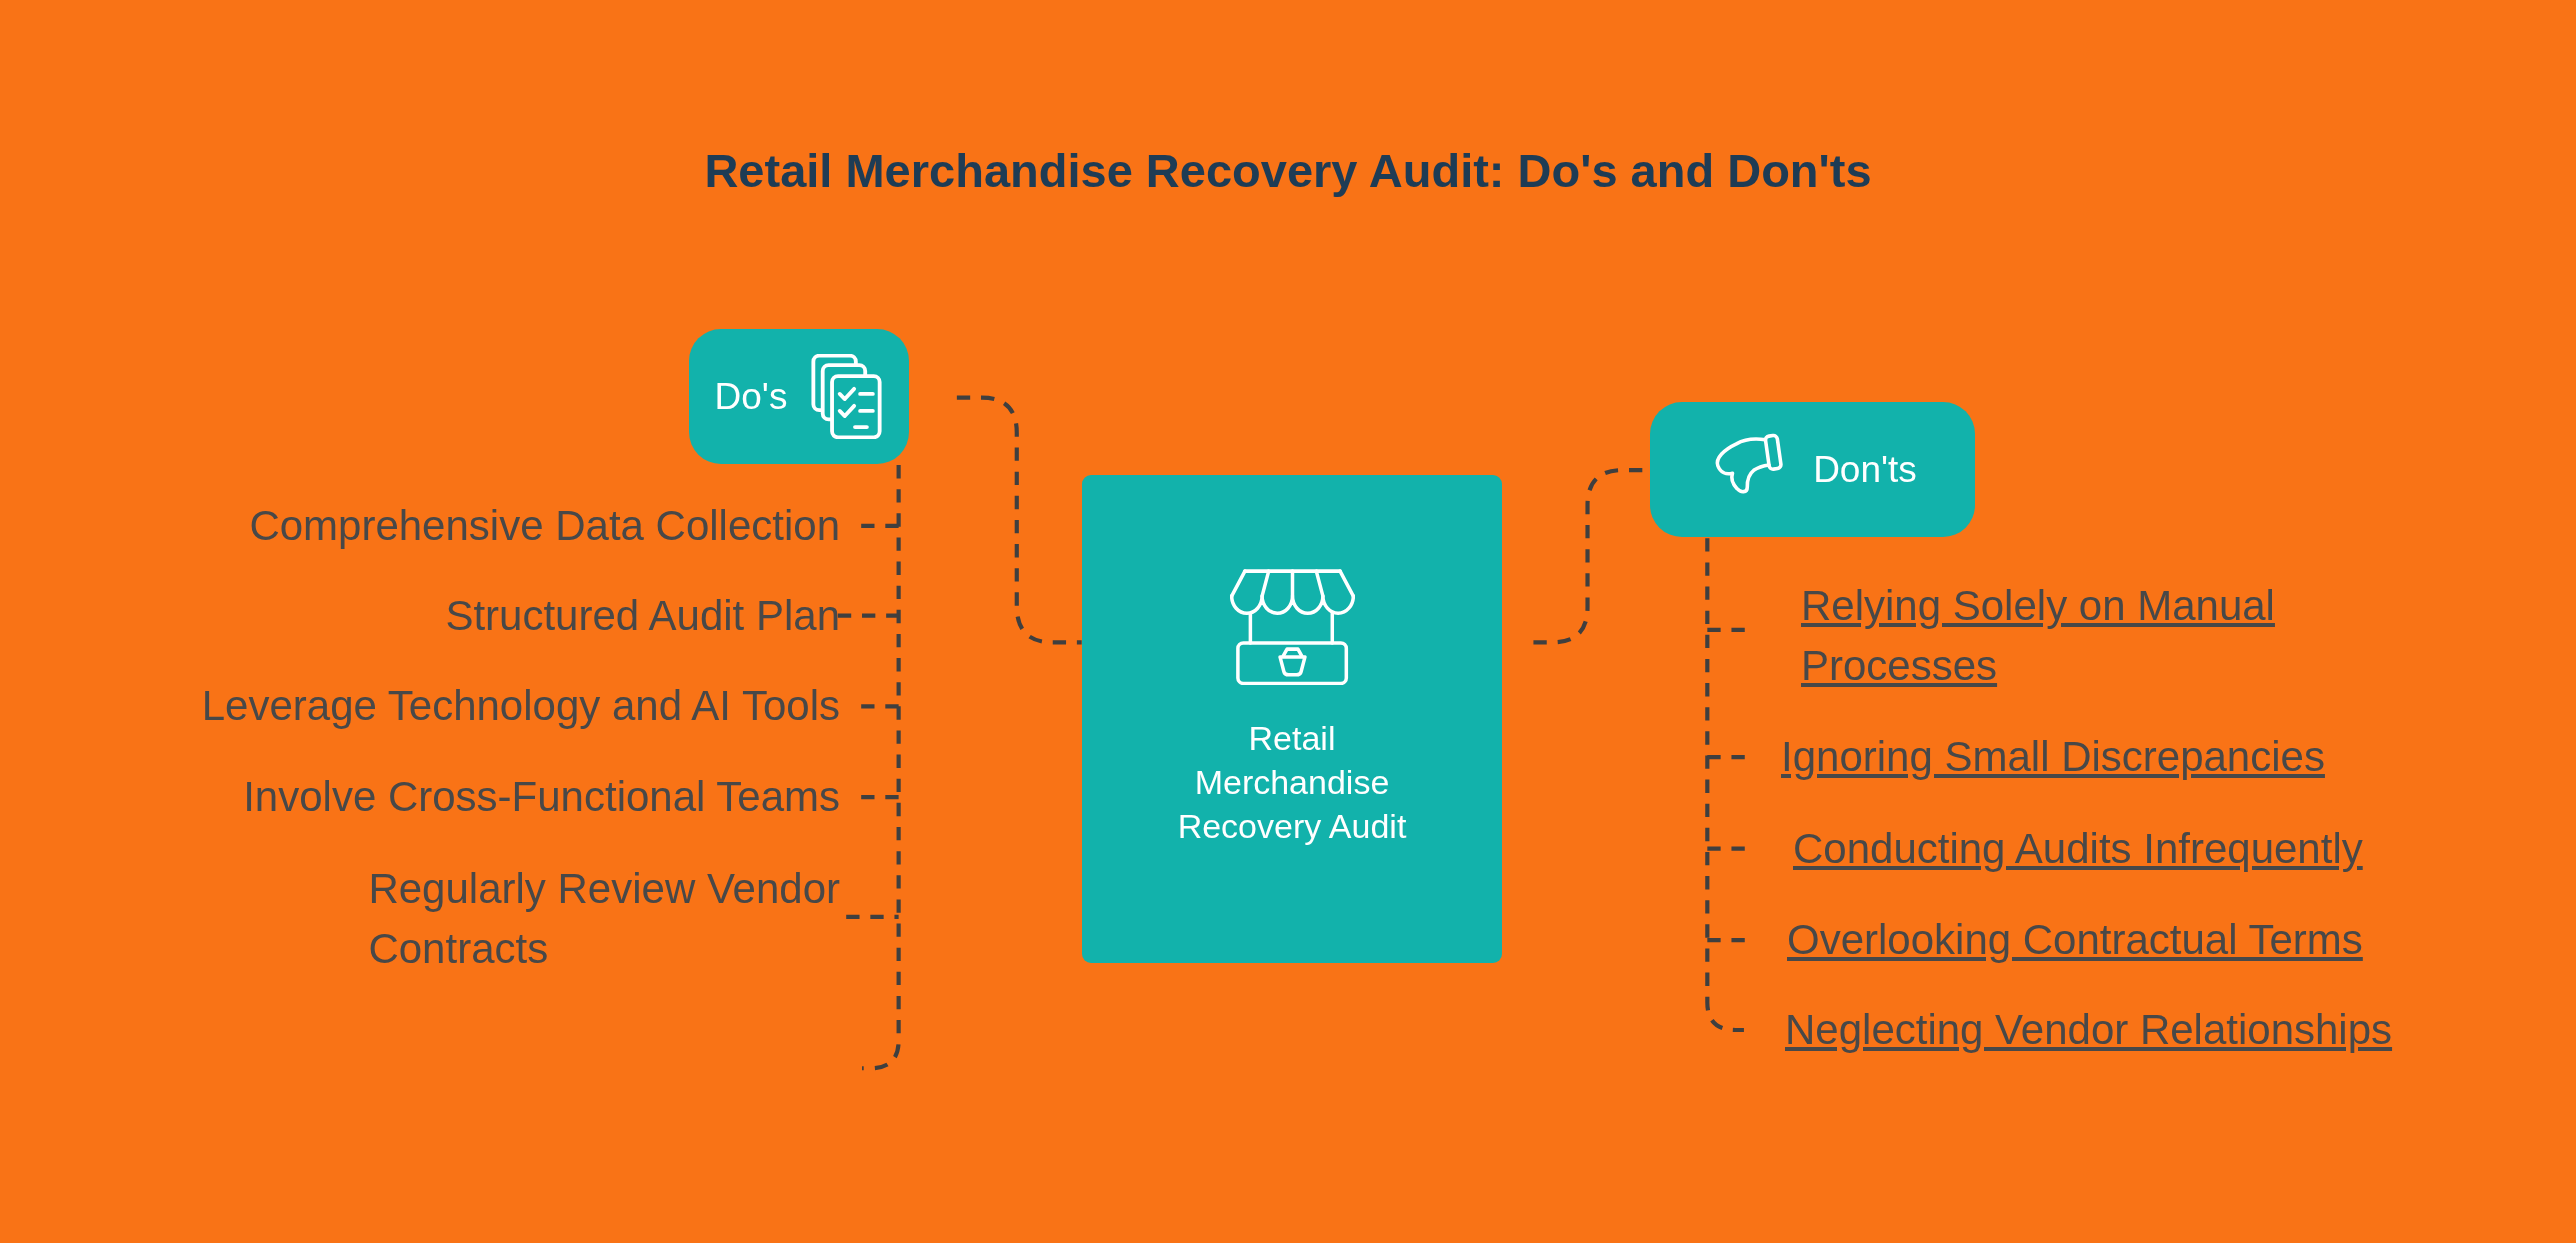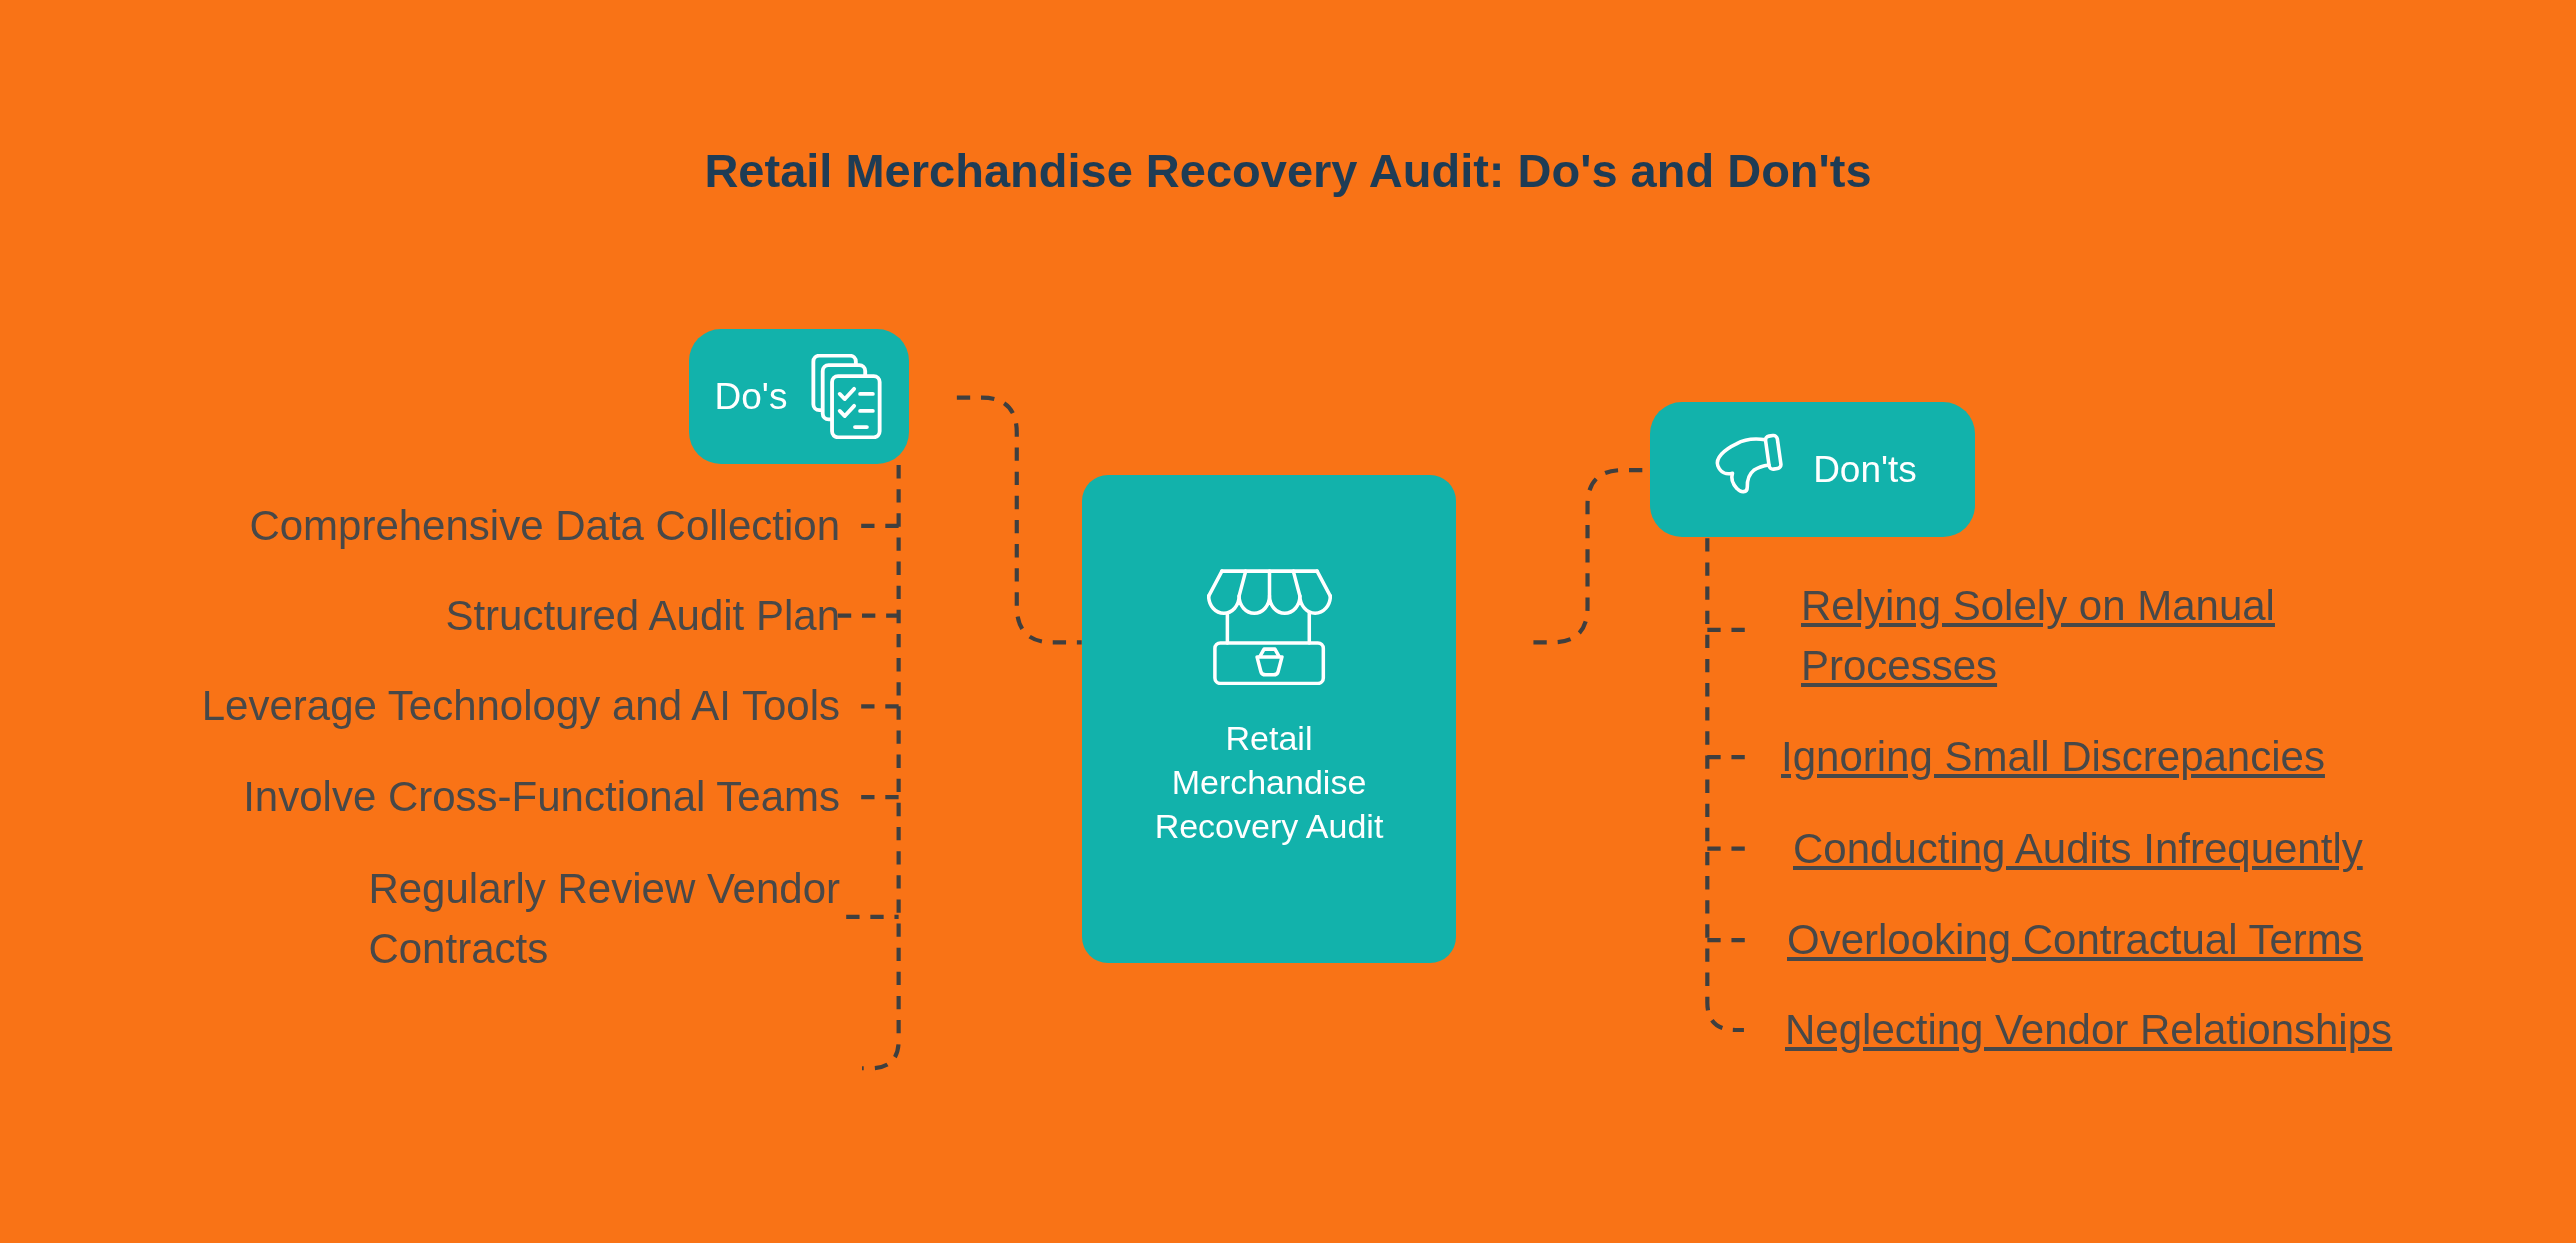--- a/index.html
+++ b/index.html
@@ -23,22 +23,22 @@
     display:flex;align-items:center;justify-content:center;
     border-radius:32px;
   }
   .badge .label{font-size:37px;}
   .badge-dos{left:689px;top:329px;width:220px;height:135px;gap:23px;}
   .badge-donts{left:1650px;top:402px;width:325px;height:135px;gap:25px;}
   .badge svg{display:block;}
   .icon-thumb{transform:rotate(-8deg);}
 
   .center-node{
-    position:absolute;left:1082px;top:475px;width:374px;height:488px;
-    background:var(--teal);border-radius:26px;color:#ffffff;
+    position:absolute;left:1082px;top:475px;width:420px;height:488px;
+    background:var(--teal);border-radius:9px;color:#ffffff;
     display:flex;flex-direction:column;align-items:center;justify-content:center;
     padding-bottom:21.6px;
   }
   .center-node .node-label{
     margin-top:28px;font-size:34px;line-height:44px;text-align:center;white-space:pre-line;
   }
 
   .list-item{
     position:absolute;color:var(--text);font-size:42px;line-height:60px;
     text-align:left;white-space:pre-line;width:max-content;

